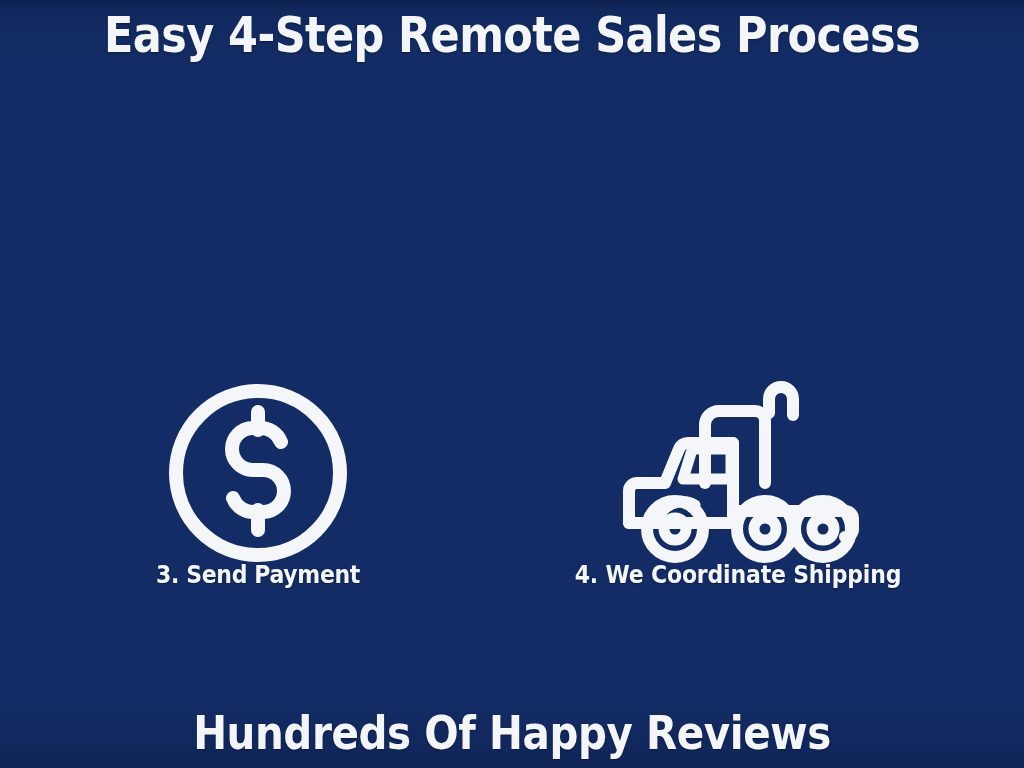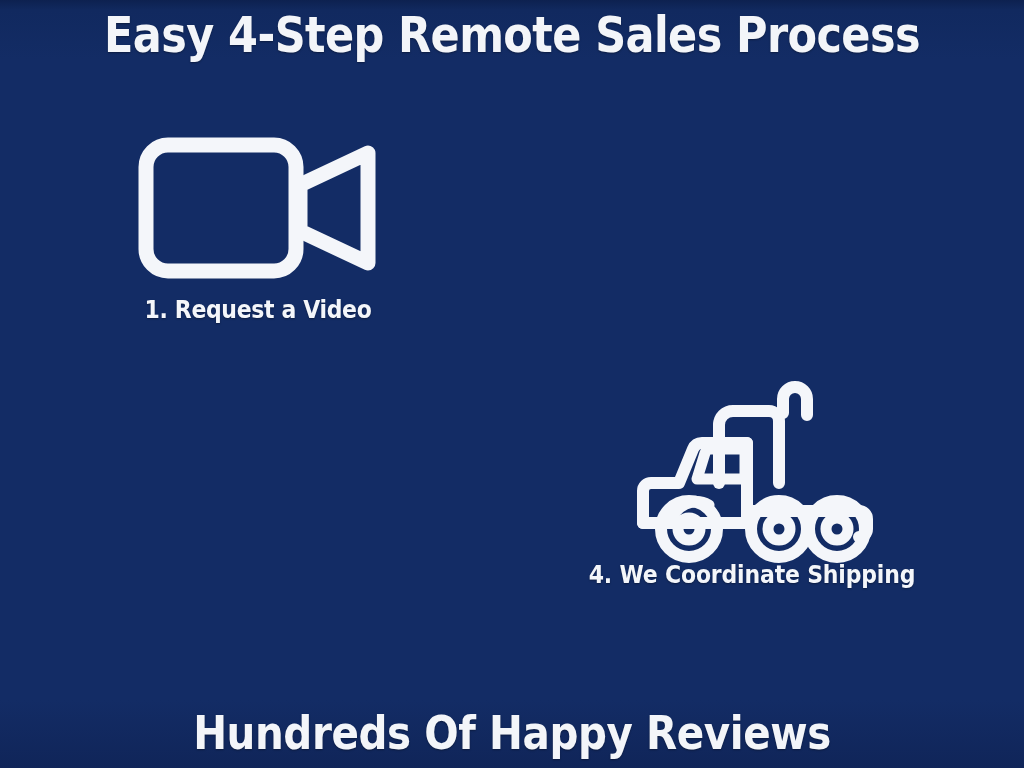--- a/index.html
+++ b/index.html
@@ -50,21 +50,21 @@
   }
 
   
   .step {
     position: absolute;
     width: 420px;
   }
   #step-1 { left: 48px;  top: 120px; }
   #step-2 { left: 556px; top: 120px; }
   #step-3 { left: 48px;  top: 385px; }
-  #step-4 { left: 542px; top: 385px; }
+  #step-4 { left: 528px; top: 385px; }
 
   .icon-wrap {
     height: 175px;
     display: flex;
     align-items: center;
     justify-content: center;
   }
   .icon-wrap svg {
     display: block;
     overflow: visible;
@@ -115,33 +115,36 @@
     text-shadow: 0 1px 2px rgba(0,0,0,0.35);
   }
 </style>
 </head>
 <body>
 
 <div id="infographic">
 
   <div id="headline">Easy 4-Step Remote Sales Process</div>
 
-  <div class="step" id="step-1">
+
+
+  <div class="step" id="step-3">
     <div class="icon-wrap">
-      <svg width="240" height="150" viewBox="0 0 240 150" aria-hidden="true">
+      <svg width="186" height="186" viewBox="0 0 186 186" aria-hidden="true">
+        <circle cx="93" cy="93" r="82" stroke-width="14"></circle>
 
-        <rect x="8" y="12" width="150" height="126" rx="22" ry="22" stroke-width="15"></rect>
+        <path d="M116 62 A22 22 0 0 0 94 48 L88 48 A21 21 0 0 0 88 90
+                 L98 90 A21 21 0 0 1 98 132 L90 132 A22 22 0 0 1 68 118" stroke-width="14"></path>
 
-        <path d="M162 52 L230 20 L230 130 L162 98 Z" stroke-width="15"></path>
+        <line x1="93" y1="32" x2="93" y2="50" stroke-width="14"></line>
+        <line x1="93" y1="130" x2="93" y2="150" stroke-width="14"></line>
       </svg>
     </div>
-    <div class="step-label">1. Request a Video</div>
+    <div class="step-label">3. Send Payment</div>
   </div>
-
-
 
   <div class="step" id="step-4">
     <div class="icon-wrap">
       <svg width="250" height="180" viewBox="0 0 250 180" aria-hidden="true">
 
         <path d="M16 140 L16 108 A8 8 0 0 1 24 100 L52 100 L66 66
                  A10 10 0 0 1 75 60 L120 60 L120 140 Z" stroke-width="12"></path>
 
         <path d="M120 128 L232 128 A8 8 0 0 1 240 136 L240 146
                  A8 8 0 0 1 232 154" stroke-width="12"></path>

